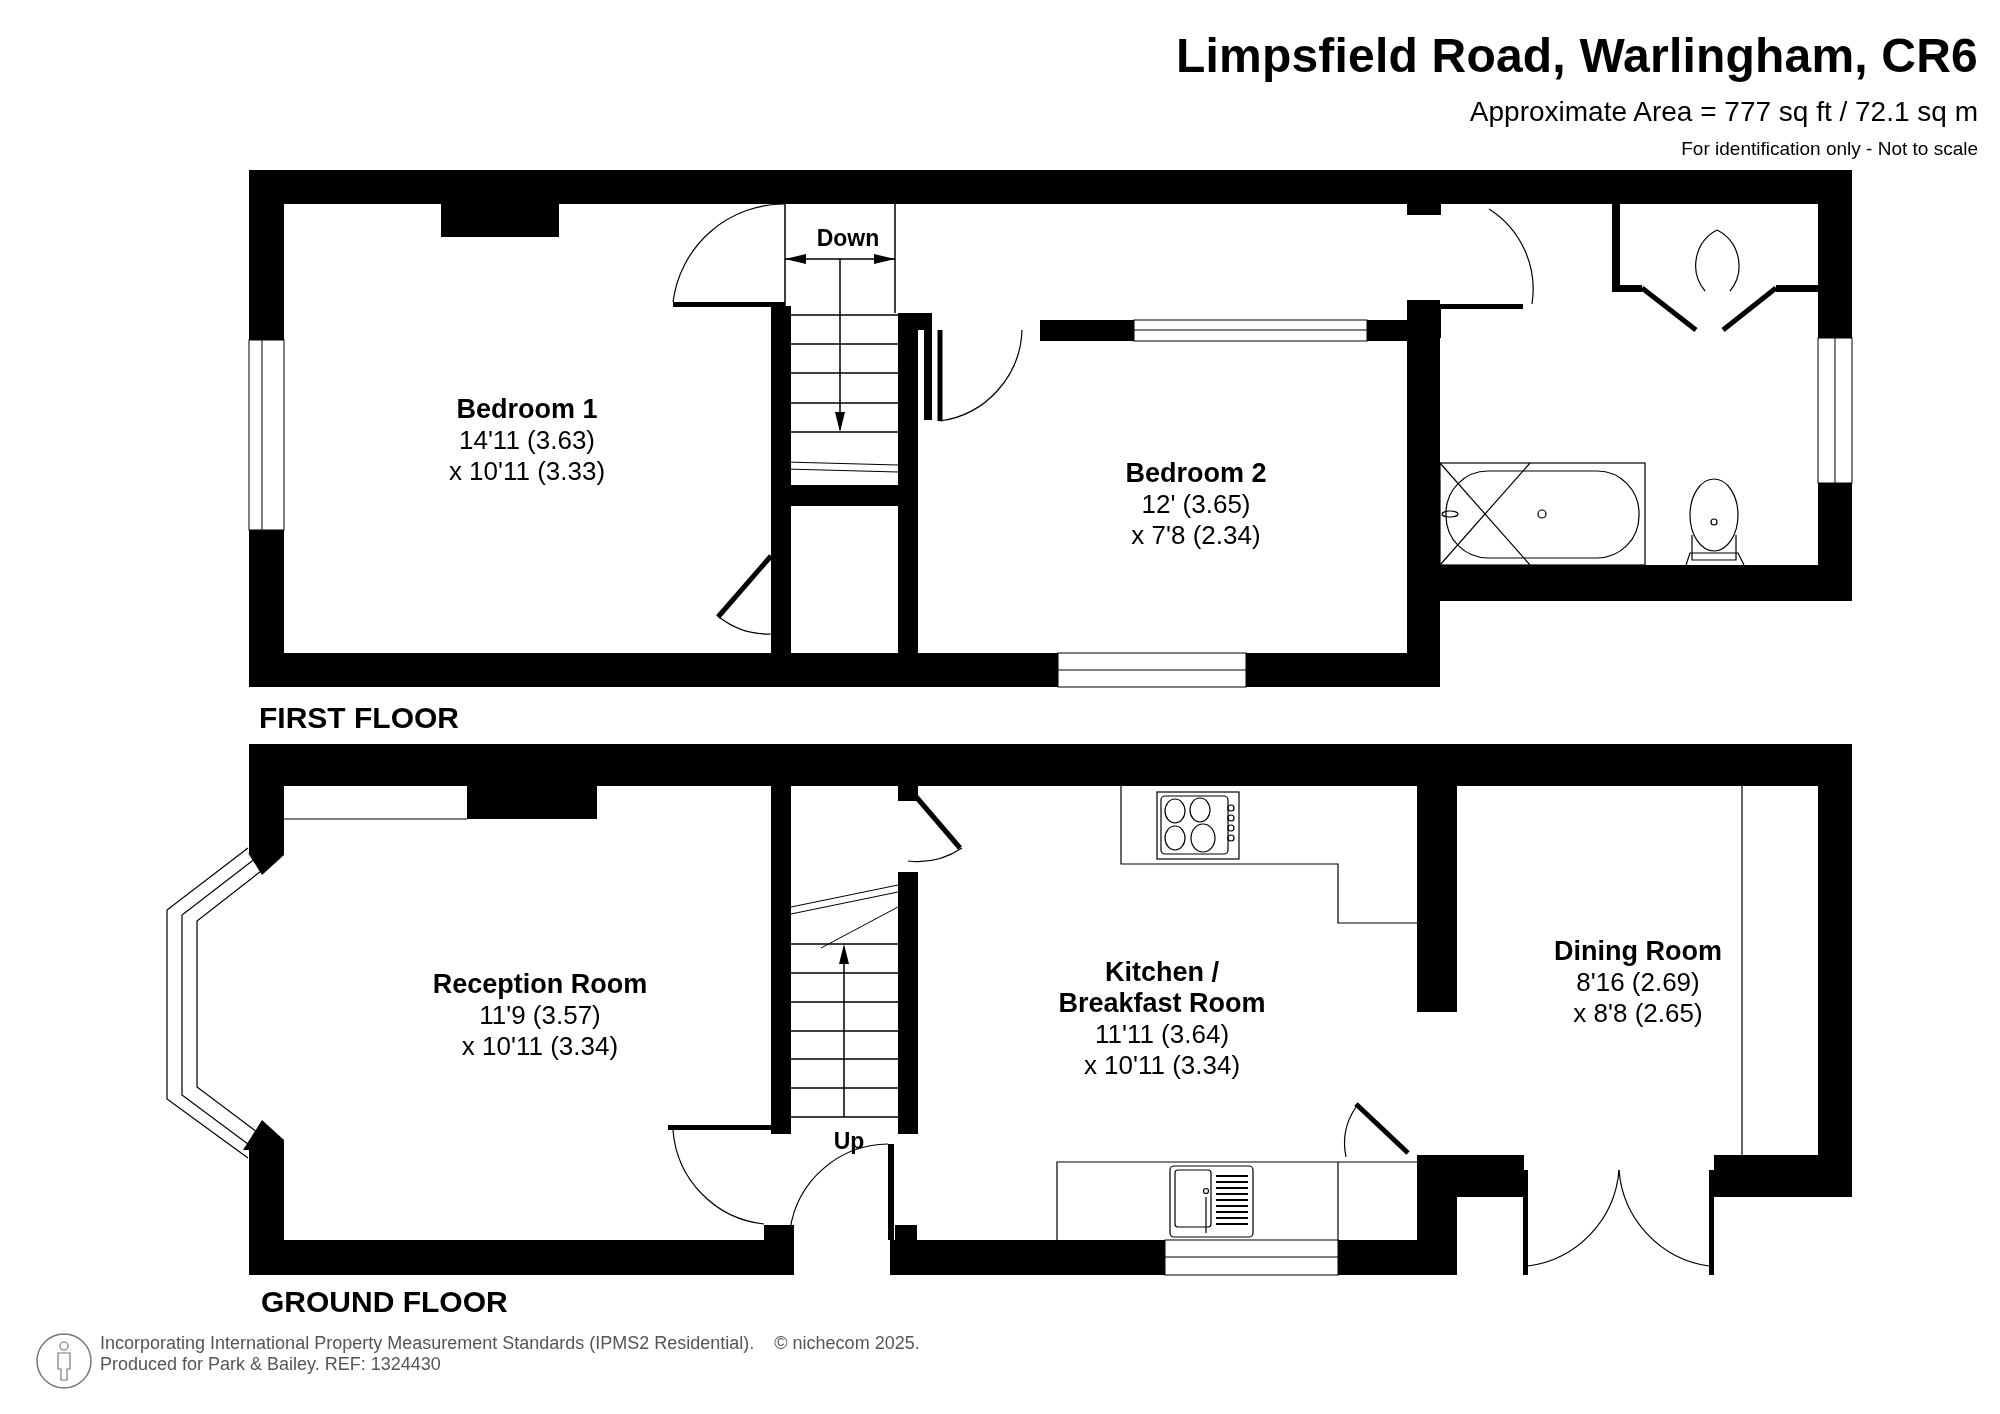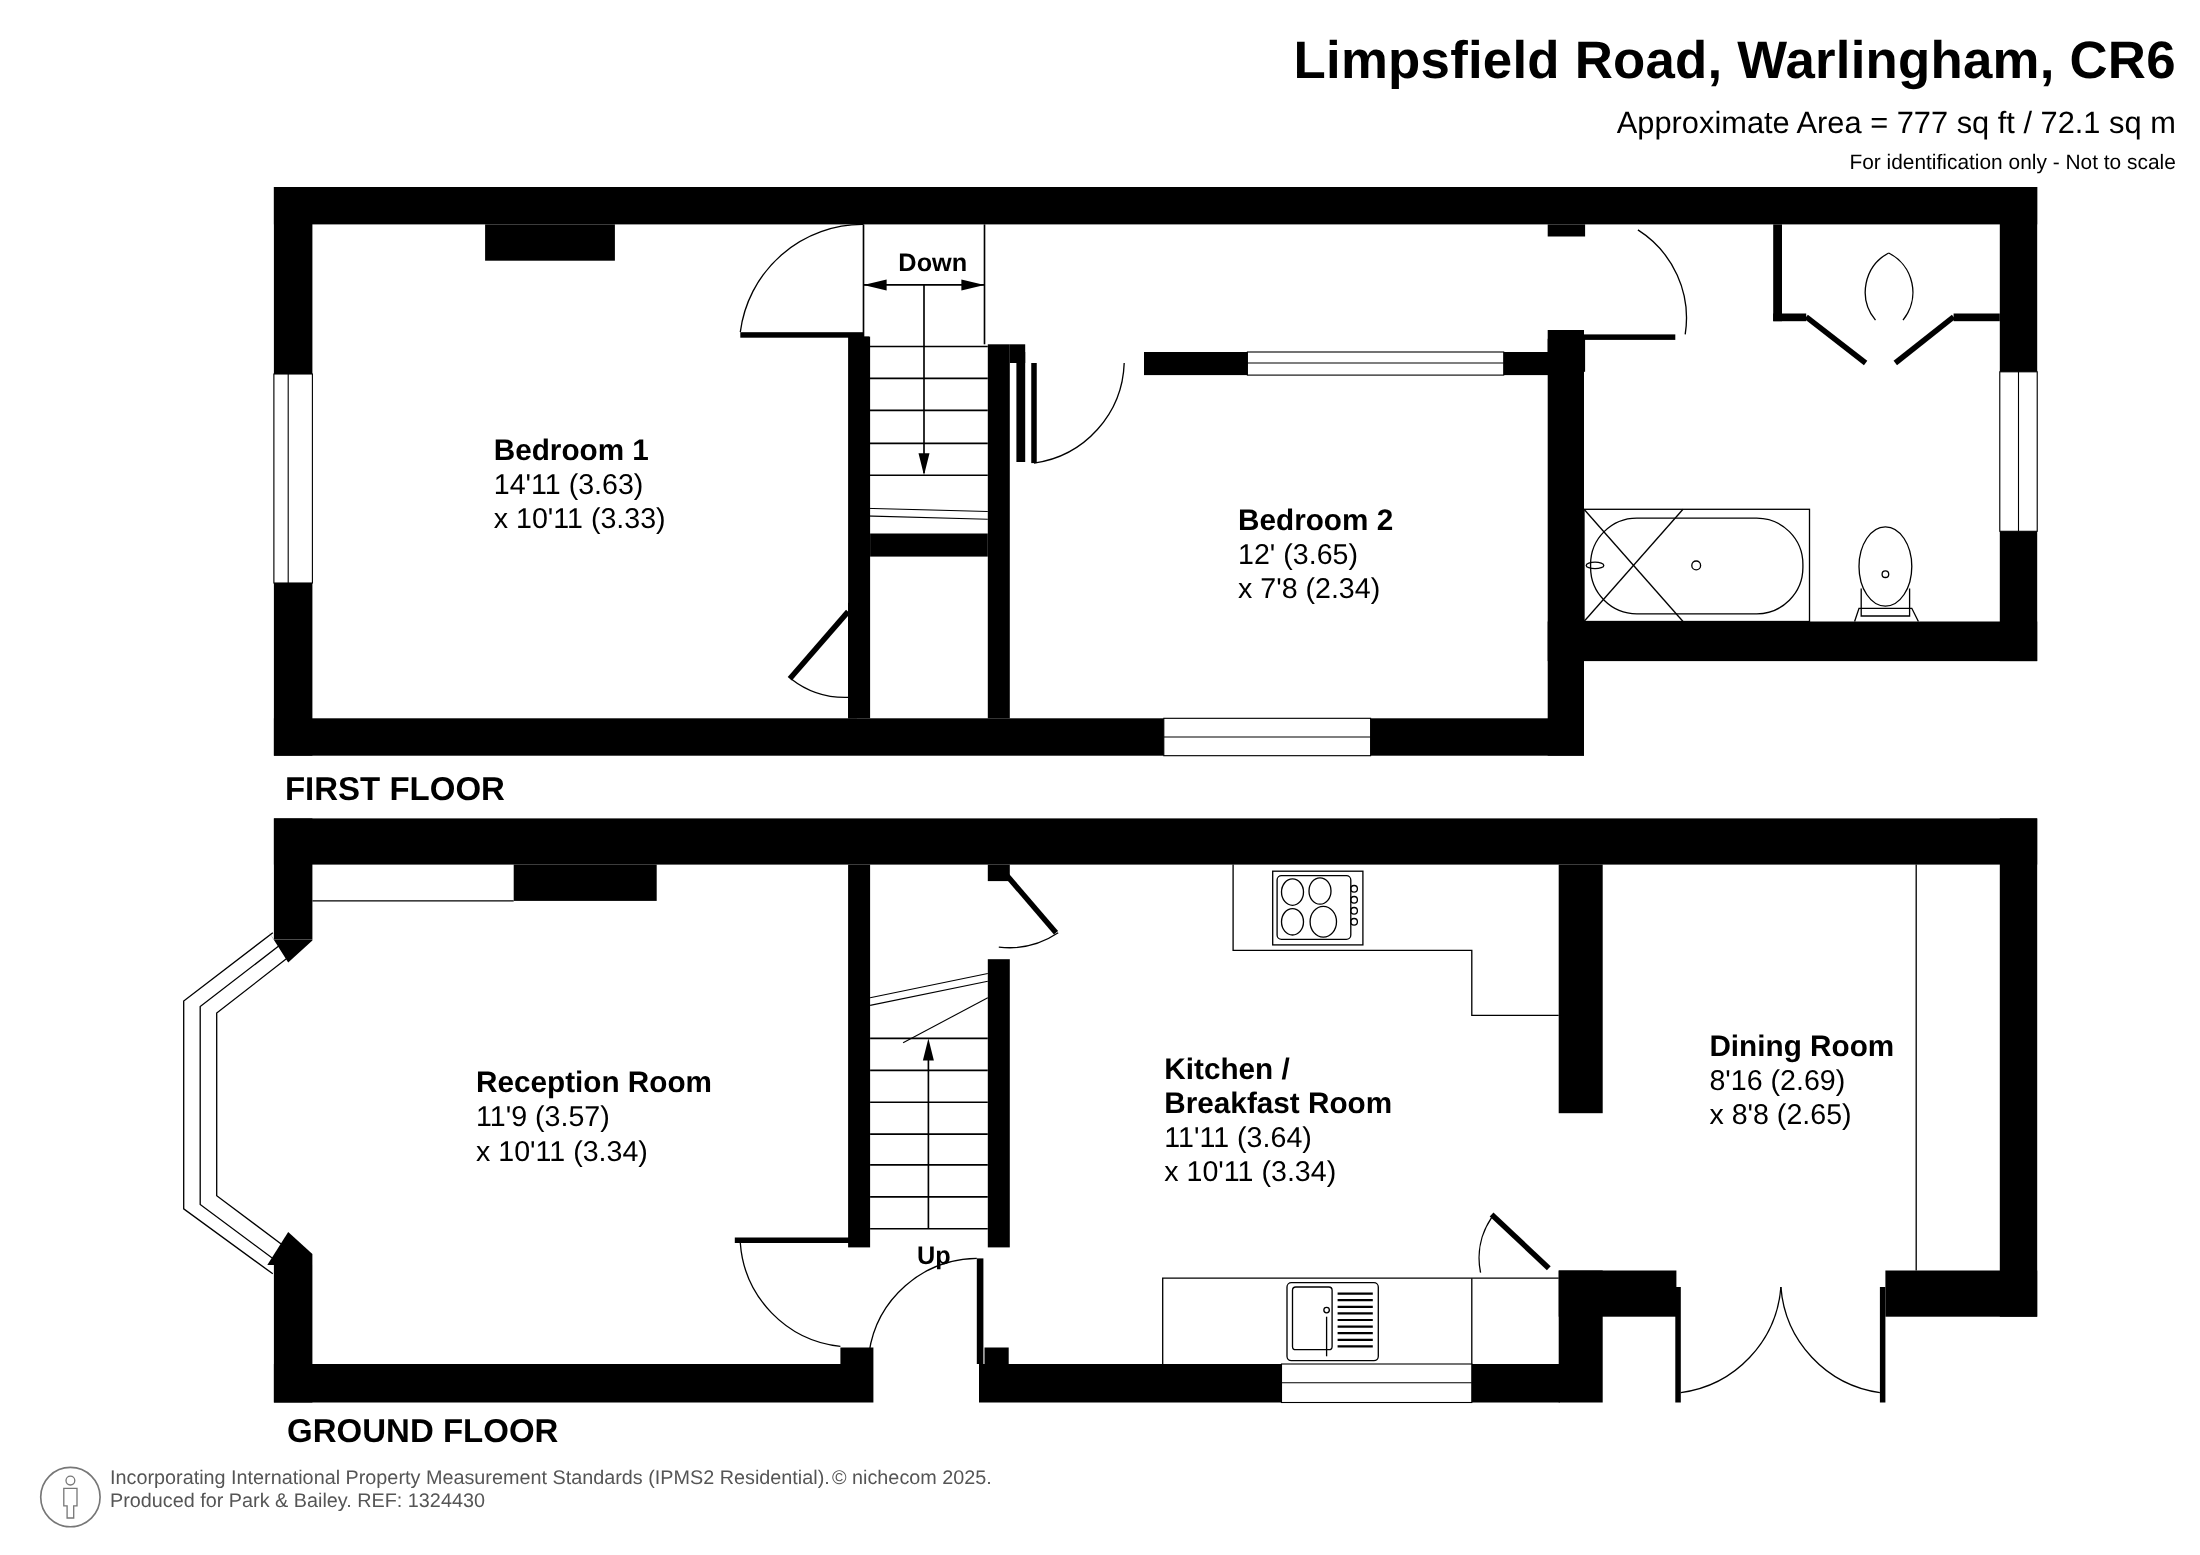--- a/index.html
+++ b/index.html
@@ -1,28 +1,28 @@
 <!DOCTYPE html>
 <html><head>
 <meta charset="utf-8">
 <style>
   html, body { margin: 0; padding: 0; background: #ffffff; }
   body { width: 2000px; height: 1414px; position: relative; overflow: hidden; font-family: "Liberation Sans", sans-serif; color: #000; }
   .title { position: absolute; right: 22px; top: 28px; font-size: 48px; font-weight: bold; letter-spacing: 0.2px; white-space: nowrap; }
   .area { position: absolute; right: 22px; top: 96px; font-size: 28px; white-space: nowrap; margin-left: 16px; }
   .note { position: absolute; right: 22px; top: 138px; font-size: 19px; white-space: nowrap; }
   .floor-label { position: absolute; font-size: 30px; font-weight: bold; white-space: nowrap; margin-left: 10px; }
-  .room-label { position: absolute; transform: translateX(-50%); white-space: nowrap; line-height: 31px; }
+  .room-label { position: absolute; text-align: center; transform: translateX(-50%); white-space: nowrap; line-height: 31px; }
   .room-name { font-size: 27px; font-weight: bold; display: block; }
   .room-dim { font-size: 26px; display: block; }
   .stair-label { position: absolute; font-size: 23px; font-weight: bold; transform: translateX(-50%); }
   svg.plan { position: absolute; left: 0; top: 0; }
   .footer { position: absolute; left: 100px; top: 1333px; font-size: 18px; color: #555; line-height: 21px; white-space: nowrap; }
   .footer-icon { position: absolute; left: 34px; top: 1331px; }
-  .brand { margin-left: 2px; }
+  .brand { margin-left: 20px; }
 </style>
 </head>
 <body>
 
 <div class="title">Limpsfield Road, Warlingham, CR6</div>
 <div class="area">Approximate Area = 777 sq ft / 72.1 sq m</div>
 <div class="note">For identification only - Not to scale</div>
 
 <svg class="plan" width="2000" height="1414" viewBox="0 0 2000 1414" xmlns="http://www.w3.org/2000/svg">
   <g>

